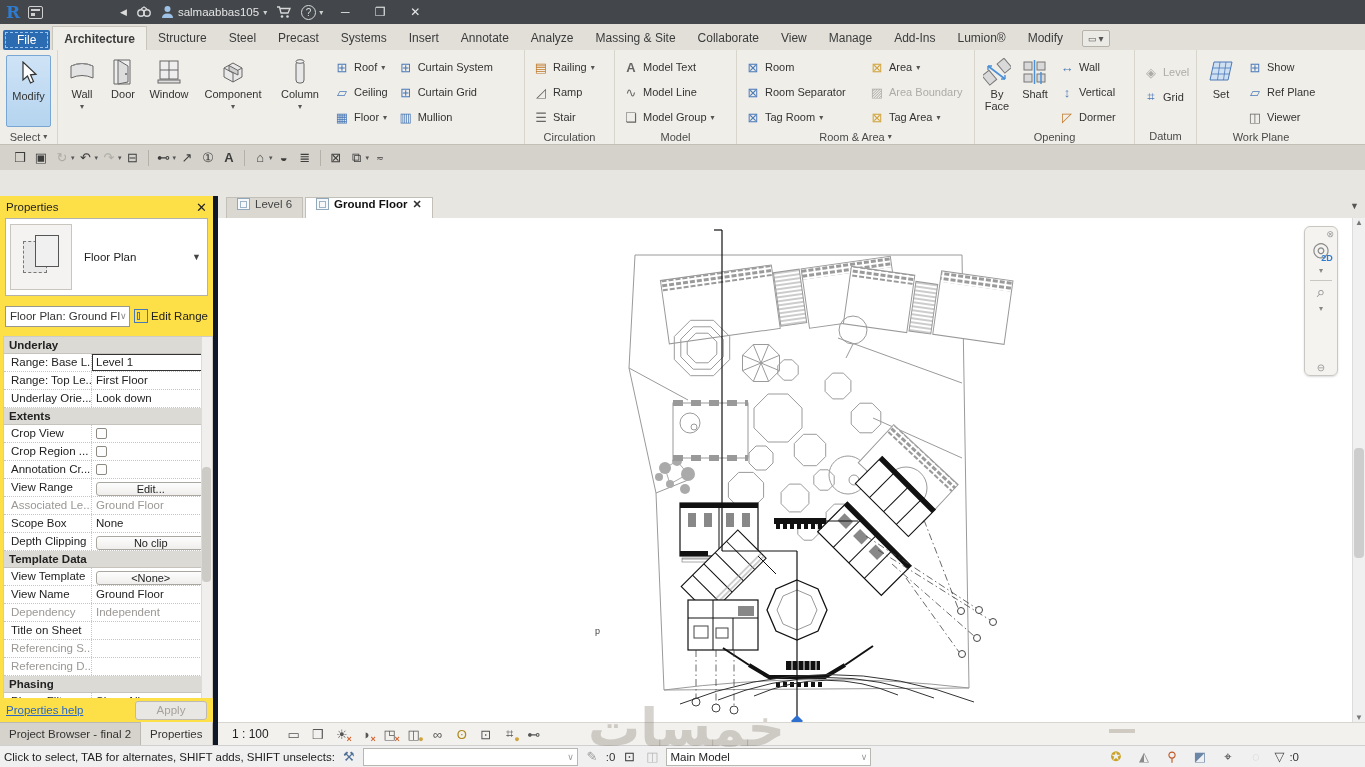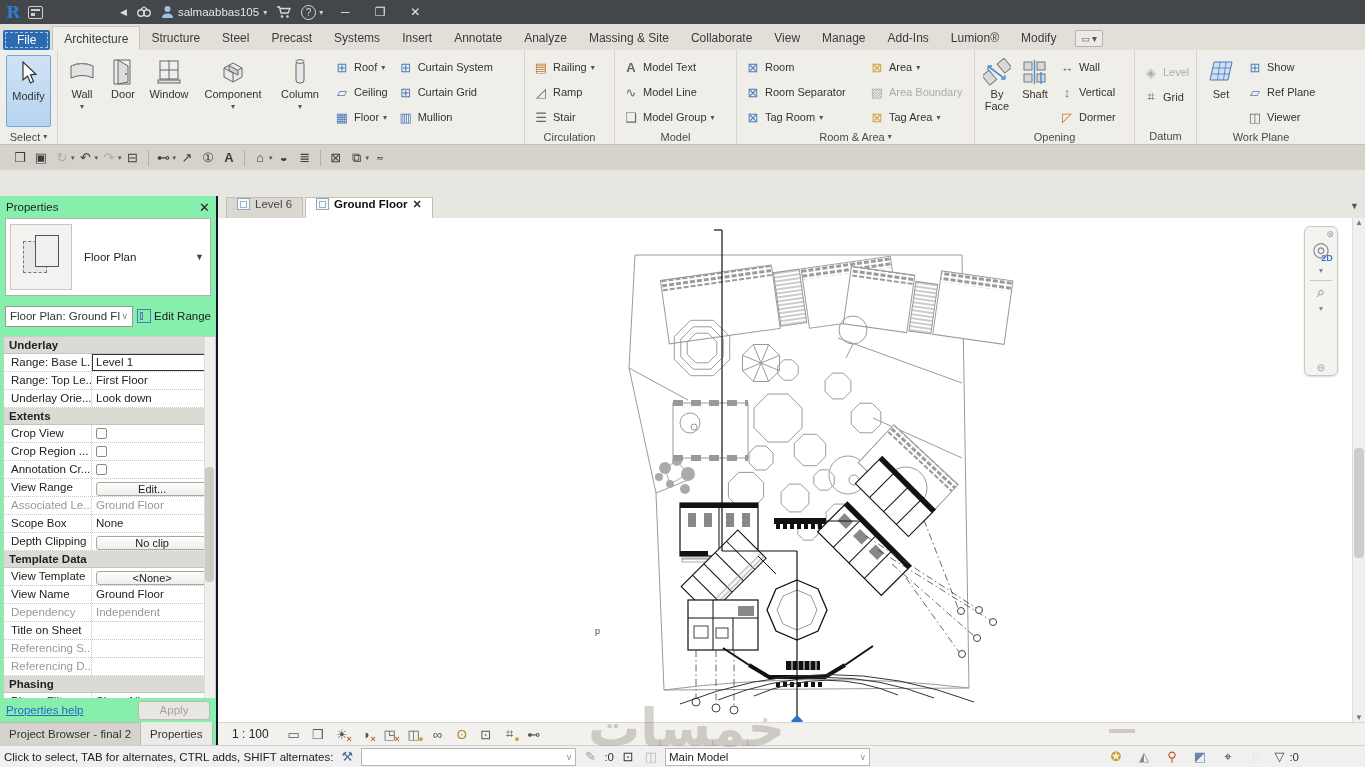--- a/index.html
+++ b/index.html
@@ -18,21 +18,21 @@
   .tb-ic{display:inline-flex;align-items:center;justify-content:center;height:18px;color:#dcdcdc;font-size:13px;cursor:default}
   .tb-user{display:flex;align-items:center;gap:4px;font-size:11.5px;color:#e4e4e4}
   .helpq{width:15px;height:15px;border:1.5px solid #d8d8d8;border-radius:50%;font-size:10px;display:inline-flex;align-items:center;justify-content:center}
   .winbtn{width:26px;text-align:center;font-size:12px;color:#e8e8e8}
   .ddw{font-size:8px;color:#cfcfcf}
 
   
   .tabrow{height:26px;background:#e1dfd8;display:flex;align-items:flex-end;flex:0 0 auto}
   .filetab{height:20px;margin:0 2px 0 3px;padding:0 14px;background:#2b6bb1;color:#fff;display:flex;align-items:center;border-radius:2px;outline:1px dashed #9cc3ec;outline-offset:-3px;font-size:12px}
   .rtab{height:24px;padding:0 11px;display:flex;align-items:center;color:#3b3b3b;font-size:12px;white-space:nowrap}
-  .rtab.active{background:#f0eee9;border:1px solid #c8c5bd;border-bottom:none;font-weight:normal}
+  .rtab.active{background:#f0eee9;border:1px solid #c8c5bd;border-bottom:none;font-weight:bold}
   .tab-collapse{margin-left:8px;display:flex;align-items:center;gap:2px;color:#555;font-size:10px;border:1px solid #b5b2aa;border-radius:2px;padding:1px 5px;background:#eceae4;height:17px;margin-bottom:3px}
 
   
   .ribbon{height:95px;background:#f0eee9;border-bottom:1px solid #c3c0b8;display:flex;flex:0 0 auto}
   .rpanel{display:flex;flex-direction:column;border-right:1px solid #d8d5cd;position:relative}
   .rp-body{flex:1;display:flex;align-items:flex-start;padding:3px 4px 0 4px;gap:2px}
   .rp-label{height:16px;text-align:center;font-size:11px;color:#4a4a4a;display:flex;align-items:center;justify-content:center;gap:3px}
   .pl-dd::after{content:"▾";font-size:8px;color:#555}
   .bigbtn{display:flex;flex-direction:column;align-items:center;justify-content:flex-start;padding:2px 4px;font-size:11px;color:#333;line-height:12px;text-align:center;border:1px solid transparent;border-radius:2px}
   .bigbtn .bicon{height:32px;display:flex;align-items:center;justify-content:center}
@@ -51,21 +51,21 @@
   .qbtn{display:inline-flex;align-items:center;justify-content:center;min-width:20px;height:20px;font-size:13px;color:#3d3d3d}
   .qsep{width:1px;height:16px;background:#b4b1a9;margin:0 4px}
   .qdd{font-size:7px;color:#555;margin-left:-2px}
 
   .spacerband{height:26px;background:#e8e6e1;flex:0 0 auto}
 
   
   .content{flex:1;display:flex;min-height:0}
 
   
-  .props{width:218px;background:#86efac;border-right:2px solid #0f172a;display:flex;flex-direction:column;font-size:11.5px}
+  .props{width:218px;background:#fde047;border-right:5px solid #0f172a;display:flex;flex-direction:column;font-size:11.5px}
   .props-title{height:22px;display:flex;align-items:center;justify-content:space-between;padding:0 6px;color:#222}
   .type-sel{height:78px;margin:0 5px;background:#fff;border:1px solid #b5b2ab;display:flex;align-items:center}
   .type-thumb{width:62px;height:66px;margin:4px;border:1px solid #c9c6c0;background:#f4f3f1;position:relative}
   .tt-r1{position:absolute;left:12px;top:16px;width:24px;height:32px;border:1px dashed #777;background:#e8e8e8}
   .tt-r2{position:absolute;left:24px;top:10px;width:24px;height:32px;border:1px solid #555;background:#f0f0f0}
   .type-name{flex:1;padding-left:8px;color:#222}
   .type-dd{padding-right:6px;color:#444;font-size:9px}
   .combo-row{height:40px;display:flex;align-items:center;gap:4px;padding:2px 5px}
   .inst-combo{flex:1;height:21px;background:#fff;border:1px solid #9a978f;display:flex;align-items:center;justify-content:space-between;padding:0 4px;white-space:nowrap;overflow:hidden}
   .edit-type{display:flex;align-items:center;gap:3px;color:#222;white-space:nowrap}
@@ -913,21 +913,21 @@
         <span class="vc" style="color:#b08820">ʘ</span>
         <span class="vc">⊡</span>
         <span class="vc">⌗<span class="ovb">●</span></span>
         <span class="vc">⊷</span>
         <span class="wmdash"></span>
       </div>
     </div>
   </div>
 
   <div class="statusbar">
-    <span class="sb-hint">Click to select, TAB for alternates, CTRL adds, SHIFT alternates:</span>
+    <span class="sb-hint">Click to select, TAB for alternates, SHIFT adds, SHIFT unselects:</span>
     <span class="sb-ic">⚒</span>
     <span class="sb-combo">
         <span>∨</span>
       </span>
     <span class="sb-ic" style="color:#9a9a9a">✎</span>
       <span class="sb-count">:0</span>
     <span class="sb-ic" style="color:#333">⊡</span>
     <span class="sb-ic" style="color:#b5b5b5">◫</span>
     <span class="sb-combo" style="width:205px;justify-content:space-between;color:#222;font-size:11.5px">
         <span>Main Model</span>

